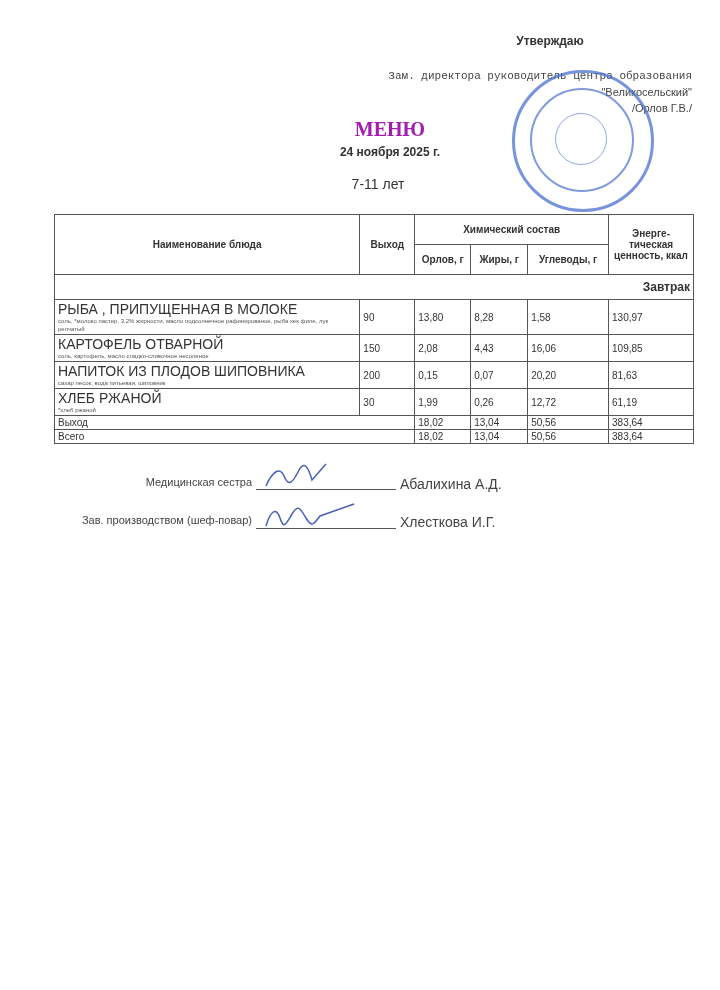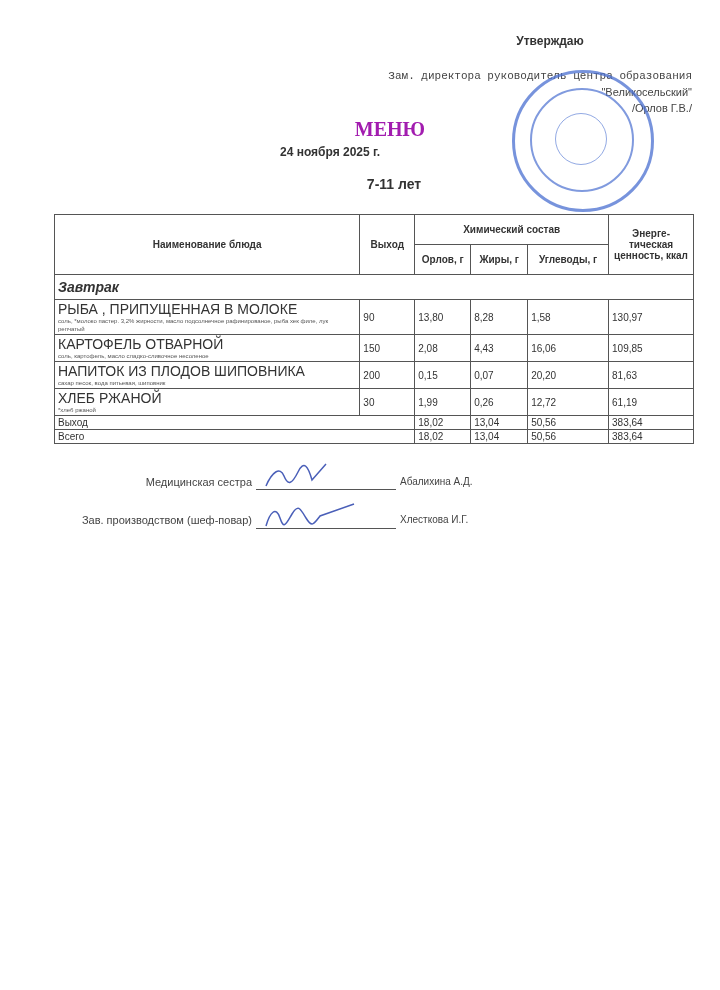--- a/index.html
+++ b/index.html
@@ -1,33 +1,33 @@
 <!DOCTYPE html>
 <html><head>
 <meta charset="utf-8">
 <style>
   html, body { margin:0; padding:0; background:#fff; }
   body { width:720px; height:990px; position:relative; font-family:"Liberation Sans", sans-serif; color:#333; overflow:hidden; }
   .abs { position:absolute; }
   .approve-title { left:500px; top:34px; width:100px; text-align:center; font-weight:bold; font-size:12px; color:#333; }
   .approve-line { right:28px; font-size:11px; text-align:right; color:#444; }
   .title { left:280px; top:118px; width:220px; text-align:center; font-family:"Liberation Serif", serif; font-weight:bold; font-size:20px; color:#a21caf; }
-  .date { left:280px; top:145px; width:220px; font-weight:bold; font-size:12px; color:#333; }
-  .age { left:284px; top:176px; width:220px; text-align:center; font-weight:bold; font-size:14px; color:#333; }
+  .date { left:280px; top:145px; width:220px; text-align:center; font-weight:bold; font-size:12px; color:#333; }
+  .age { left:268px; top:176px; width:220px; text-align:center; font-weight:normal; font-size:14px; color:#333; }
   table.menu { position:absolute; left:54px; top:214px; width:640px; border-collapse:collapse; font-size:10px; color:#333; }
   table.menu td, table.menu th { border:1px solid #555; padding:1px 3px; }
   th { font-weight:bold; font-size:10px; }
   .right { text-align:left; }
   .center { text-align:center; }
   .dish-name { font-size:14px; display:block; }
   .dish-comp { font-size:6px; display:block; color:#555; line-height:8px; }
-  .section { text-align:left; font-weight:bold; font-size:14px; height:22px;font-style:italic; }
+  .section { text-align:right; font-weight:bold; font-size:12px; height:22px; }
   .sig-label { font-size:11px; color:#444; text-align:right; }
   .sig-line { border-bottom:1px solid #555; height:1px; }
-  .sig-name { font-size:10px; color:#444; }
+  .sig-name { font-size:14px; color:#444; }
   .stamp { left:512px; top:70px; width:136px; height:136px; border-radius:50%; border:3px solid #4a6fd0; opacity:0.75; }
   .stamp-inner { left:530px; top:88px; width:100px; height:100px; border-radius:50%; border:2px solid #4a6fd0; opacity:0.7; }
   .stamp-core { left:555px; top:113px; width:50px; height:50px; border-radius:50%; border:1.5px solid #4a6fd0; opacity:0.6; }
 </style>
 </head>
 <body>
 
 <div class="abs approve-title">Утверждаю</div>
 <div class="abs approve-line" style="top:70px;font-family:Liberation Mono, monospace;">Зам. директора руководитель центра образования</div>
 <div class="abs approve-line" style="top:86px;">"Великосельский"</div>

